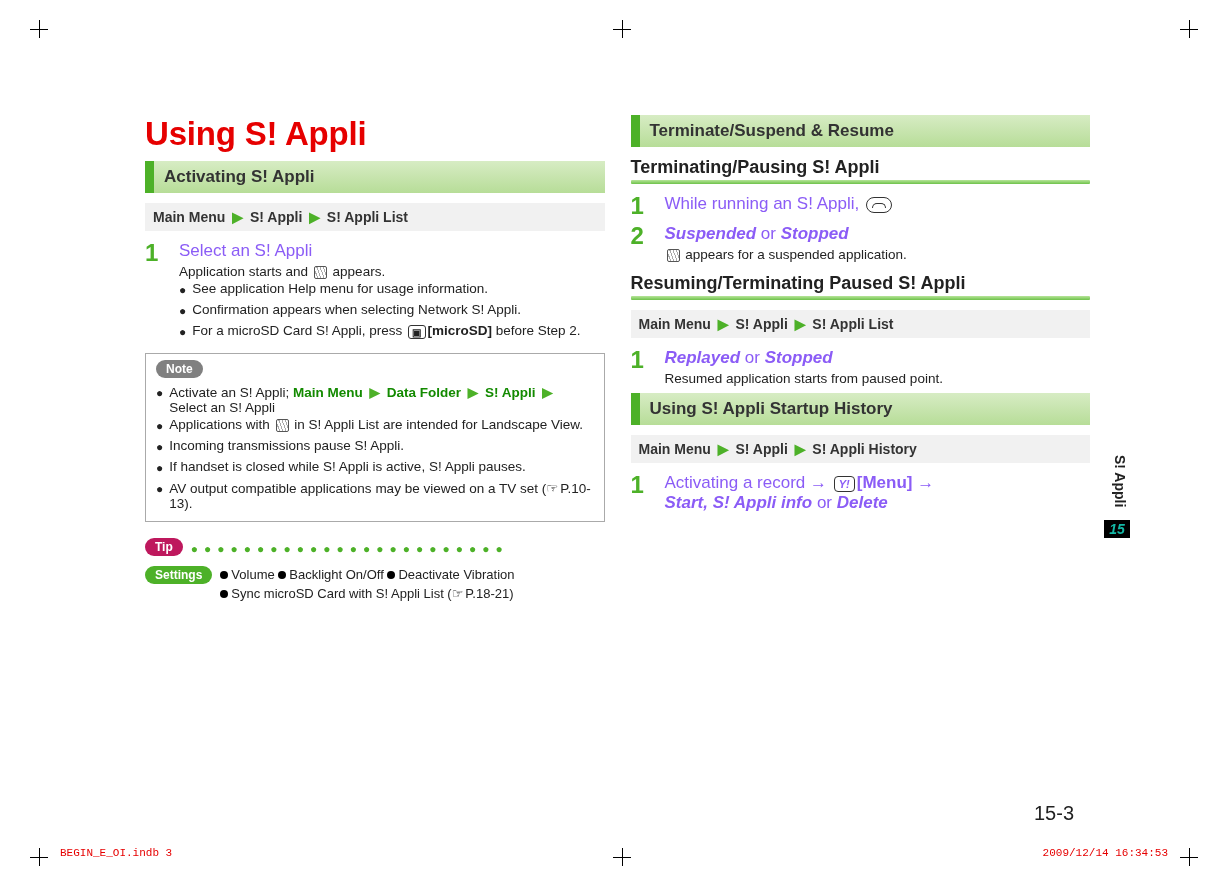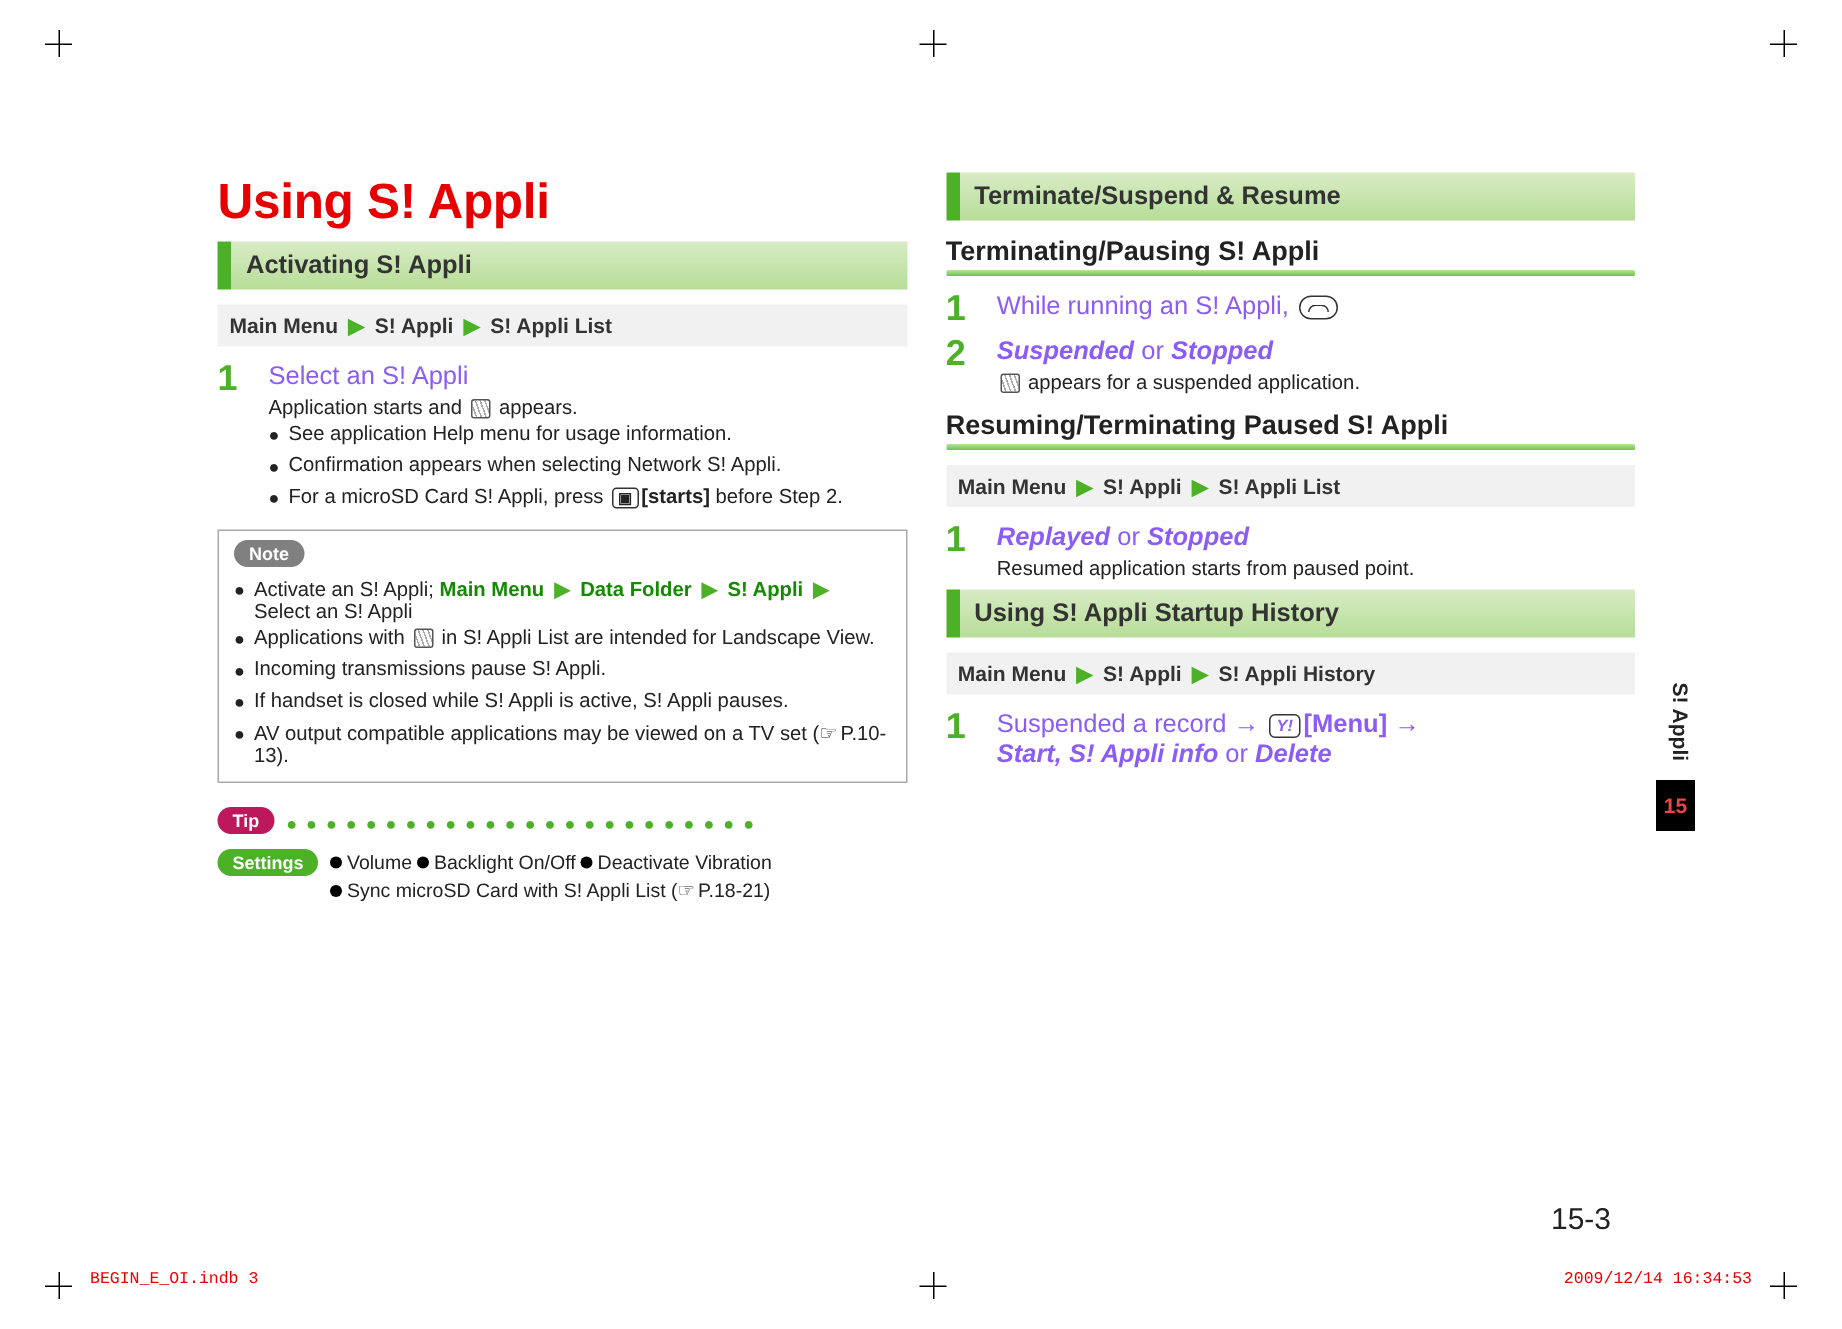--- a/index.html
+++ b/index.html
@@ -121,24 +121,24 @@
   .arrow-green { color:#4db128; font-weight:900; padding:0 3px; }
   .italicb { font-style:italic; font-weight:700; }
   .side-tab {
     position:absolute; right:-38px; top:340px;
     writing-mode:vertical-rl;
     font-weight:700; font-size:14px;
     text-align:center;
   }
   .side-chapter {
     position:absolute; right:-40px; top:405px;
-    background:#000; color:#ef4444;
-    width:26px; height:34px;
+    background:#000; color:#14b8a6;
+    width:26px; height:18px;
     font-weight:700; font-size:14px;
-    display:flex; align-items:center; justify-content:center;
+    display:flex; align-items:center; justify-content:center;font-style:italic;
   }
   .page-number {
     position:absolute; right:16px; bottom:-50px;
     font-size:20px; font-weight:400;
   }
   
   .crop { position:absolute; width:18px; height:18px; }
   .crop::before,.crop::after{content:"";position:absolute;background:#000;}
   .crop::before{width:18px;height:1px;top:9px;left:0;}
   .crop::after{width:1px;height:18px;left:9px;top:0;}
@@ -191,21 +191,21 @@
           <span>See application Help menu for usage information.</span>
         </div>
         <div class="bullet-line">
           <span class="bullet-dot">●</span>
           <span>Confirmation appears when selecting Network S! Appli.</span>
         </div>
         <div class="bullet-line">
           <span class="bullet-dot">●</span>
           <span>
             <span>For a microSD Card S! Appli, press </span>
-            <span class="key-round">▣</span><b>[starts]</b>
+            <span class="key-round">▣</span><b>[microSD]</b>
             <span> before Step 2.</span>
           </span>
         </div>
       </div>
     </div>
 
     <div class="note-box">
       <span class="note-label">Note</span>
       <div class="bullet-line">
         <span class="bullet-dot">●</span>
@@ -321,21 +321,21 @@
       <span class="arrow">▶</span>
       <span>S! Appli</span>
       <span class="arrow">▶</span>
       <span>S! Appli History</span>
     </div>
 
     <div class="step">
       <div class="step-num">1</div>
       <div class="step-body">
         <div class="main">
-          <span>Suspended a record </span>
+          <span>Activating a record </span>
           <span>→</span>
           <span class="key-y">Y!</span><b>[Menu]</b>
           <span>→</span><br>
           <span class="italicb">Start, S! Appli info</span>
           <span> or </span>
           <span class="italicb">Delete</span>
         </div>
       </div>
     </div>
 

